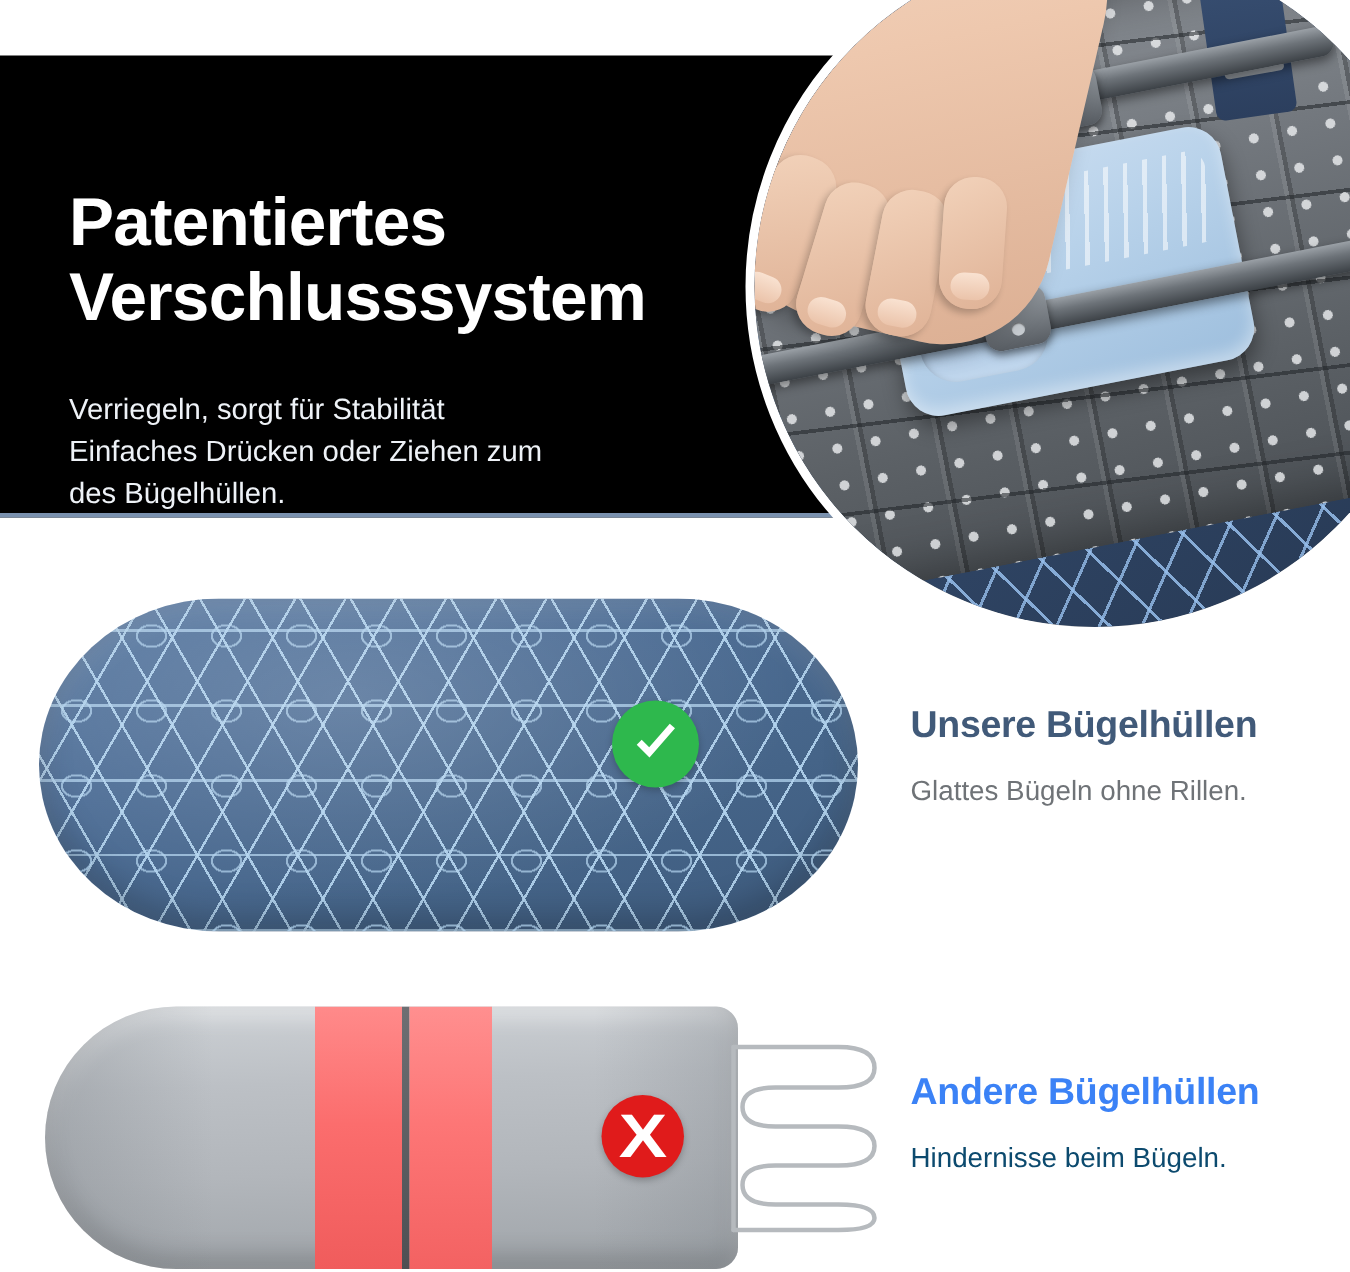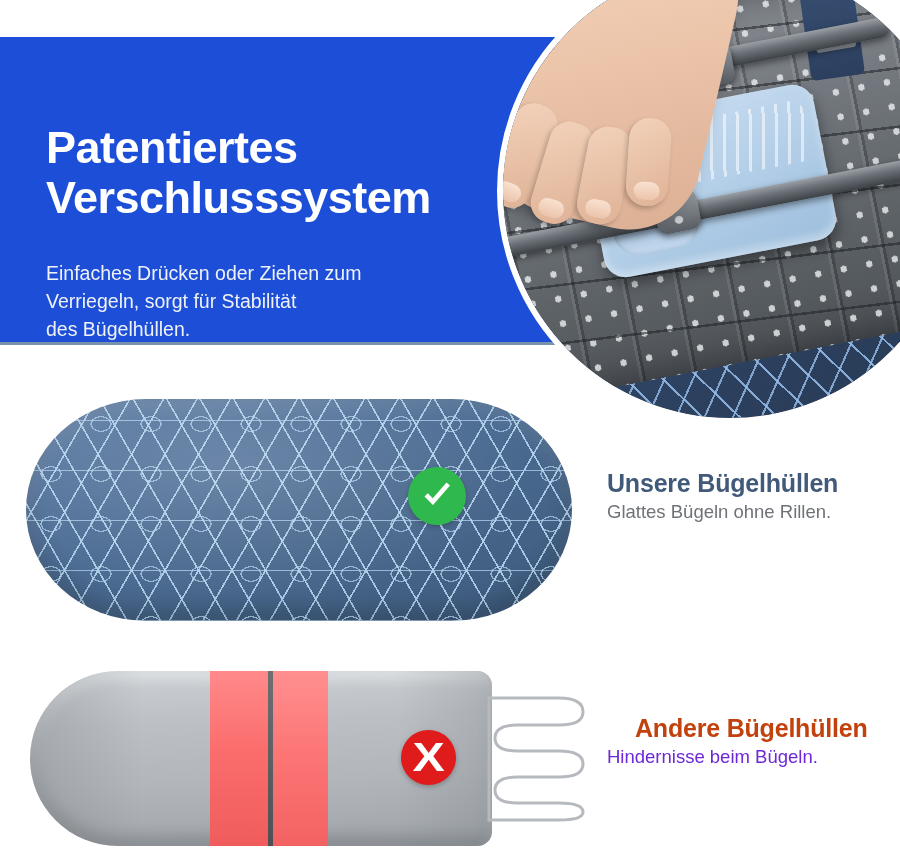--- a/index.html
+++ b/index.html
@@ -6,21 +6,21 @@
   body{
     width:900px;height:848px;background:#ffffff;
     font-family:"Liberation Sans","DejaVu Sans",sans-serif;
     overflow:hidden;position:relative;
   }
   #stage{position:absolute;left:0;top:0;width:900px;height:848px;overflow:hidden;background:#fff;}
 
   
   .hero-panel{
     position:absolute;left:0;top:37px;width:648px;height:308px;
-    background:#1d4ed8;
+    background:#000000;
     border-bottom:3px solid #7a91ae;
     box-sizing:border-box;
   }
   .hero-title{
     position:absolute;left:46px;top:86px;width:470px;
     color:#ffffff;font-weight:bold;font-size:45px;line-height:1.12;
     letter-spacing:-0.5px;
   }
   .hero-title .l2{display:block;}
   .hero-sub{
@@ -209,41 +209,41 @@
     background:linear-gradient(270deg, rgba(120,126,132,.28) 0%, rgba(120,126,132,0) 80%);
   }
   .wire-rack{
     position:absolute;left:487px;top:692px;width:105px;height:133px;
   }
   .wire-rack svg{display:block;width:105px;height:133px;}
 
   
   .feat{position:absolute;}
   .feat .h{font-size:25px;font-weight:bold;line-height:1.2;letter-spacing:-0.2px;}
-  .feat .p{font-size:18.5px;font-weight:400;line-height:1.3;margin-top:2px;}
+  .feat .p{font-size:18.5px;font-weight:400;line-height:1.3;margin-top:17px;}
   .feat-good{left:607px;top:468px;}
   .feat-good .h{color:#415a79;}
   .feat-good .p{color:#6f7377;}
   .feat-bad{left:607px;top:713px;}
-  .feat-bad .h{color:#c2410c;margin-left:28px;}
-  .feat-bad .p{color:#6d28d9;}
+  .feat-bad .h{color:#3b82f6;}
+  .feat-bad .p{color:#0c4a6e;}
 </style>
 </head>
 <body>
 
 <div id="stage">
 
   <div class="hero-panel">
     <div class="hero-title">
       <span class="l1">Patentiertes</span>
       <span class="l2">Verschlusssystem</span>
     </div>
     <div class="hero-sub">
+      <span>Verriegeln, sorgt für Stabilität</span>
       <span>Einfaches Drücken oder Ziehen zum</span>
-      <span>Verriegeln, sorgt für Stabilität</span>
       <span>des Bügelhüllen.</span>
     </div>
   </div>
 
   <div class="photo-circle">
     <div class="photo-inner">
       <div class="ph-fabric"></div>
       <div class="ph-frame"></div>
       <div class="ph-dots"></div>
       <div class="ph-slats"></div>

